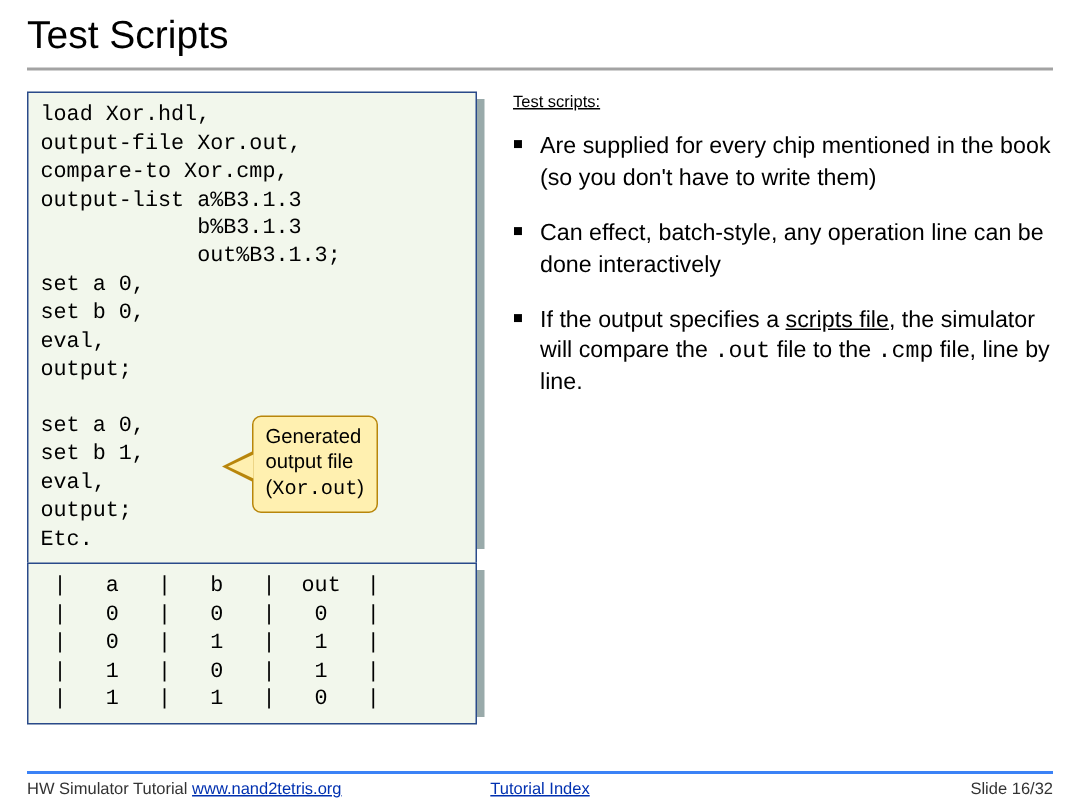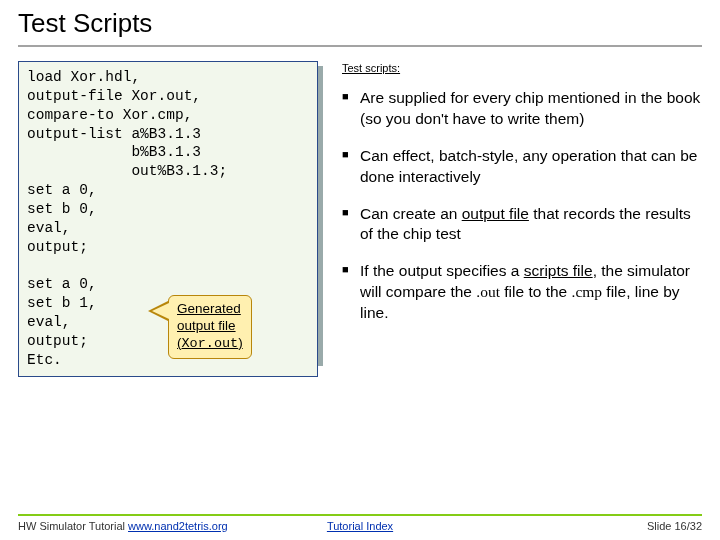--- a/index.html
+++ b/index.html
@@ -16,22 +16,22 @@
   .tablebox .inner { white-space: pre; }
   .callout { position: absolute; z-index: 5; background: #fff0b0; border: 1.5px solid #b8860b; border-radius: 6px; padding: 5px 8px; font-size: 13.5px; font-family: Arial, sans-serif; line-height: 1.25; }
   .callout .mono { font-family: "Courier New", monospace; }
   .callptr { position: absolute; z-index: 4; width: 0; height: 0; border-top: 10px solid transparent; border-bottom: 10px solid transparent; border-right: 20px solid #b8860b; }
   .callptr2 { position: absolute; z-index: 6; width: 0; height: 0; border-top: 8px solid transparent; border-bottom: 8px solid transparent; border-right: 17px solid #fff0b0; }
   .subhead { font-size: 11px; text-decoration: underline; margin-bottom: 12px; }
   ul.bul { list-style: none; padding: 0; }
   ul.bul > li { position: relative; padding-left: 18px; margin-bottom: 16px; }
   ul.bul > li::before { content: "■"; position: absolute; left: 0; top: 1px; font-size: 11px; color: #000; }
   .u { text-decoration: underline; }
-  .mono2 { font-family: Liberation Serif, serif; }
-  .footer { position: absolute; left: 18px; right: 18px; bottom: 8px; border-top: 2px solid #84cc16; padding-top: 4px; display: flex; justify-content: space-between; font-size: 11px; color: #333; }
+  .mono2 { font-family: Liberation Mono, monospace; }
+  .footer { position: absolute; left: 18px; right: 18px; bottom: 8px; border-top: 2px solid #3b82f6; padding-top: 4px; display: flex; justify-content: space-between; font-size: 11px; color: #333; }
   .footer a { color: #0030b0; text-decoration: underline; }
   .footer .center { position:absolute; left:50%; transform:translateX(-50%); }
 </style>
 </head>
 <body>
 
 <div class="slide">
   <div class="title">Test Scripts</div>
 
   <div class="cols">
@@ -51,38 +51,43 @@
 output;
 
 set a 0,
 set b 1,
 eval,
 output;
 Etc.</div>
 
         <div class="callptr" style="top: 240px; left: 130px;"></div>
         <div class="callptr2" style="top: 242px; left: 134px;"></div>
-        <div class="callout" style="top: 234px; left: 150px; text-decoration: underline;">
+        <div class="callout" style="top: 216px; left: 150px;">
           <div>Generated</div>
           <div>output file</div>
           <div>(<span class="mono">Xor.out</span>)</div>
         </div>
       </div>
 
+      <div class="tablebox" style="height: 98px;">
+        <div class="shadow"></div>
+        <div class="inner"> |   a   |   b   |  out  |
+ |   0   |   0   |   0   |
+ |   0   |   1   |   1   |
+ |   1   |   0   |   1   |
+ |   1   |   1   |   0   |</div>
+      </div>
 
     </div>
 
     <div class="right">
       <div class="subhead">Test scripts:</div>
       <ul class="bul">
         <li>Are supplied for every chip mentioned in the book (so you don't have to write them)</li>
-        <li>Can effect, batch-style, any operation that can be done interactively</li>
-        <li>
-          <span>Can create an </span><span class="u">output file</span><span> that records the results of the chip test</span>
-        </li>
+        <li>Can effect, batch-style, any operation line can be done interactively</li>
         <li>
           <span>If the output specifies a </span><span class="u">scripts file</span><span>, the simulator will compare the </span><span class="mono2">.out</span><span> file to the </span><span class="mono2">.cmp</span><span> file, line by line.</span>
         </li>
       </ul>
     </div>
   </div>
 
   <div class="footer">
     <span>
       <span>HW Simulator Tutorial </span><a href="#">www.nand2tetris.org</a>

